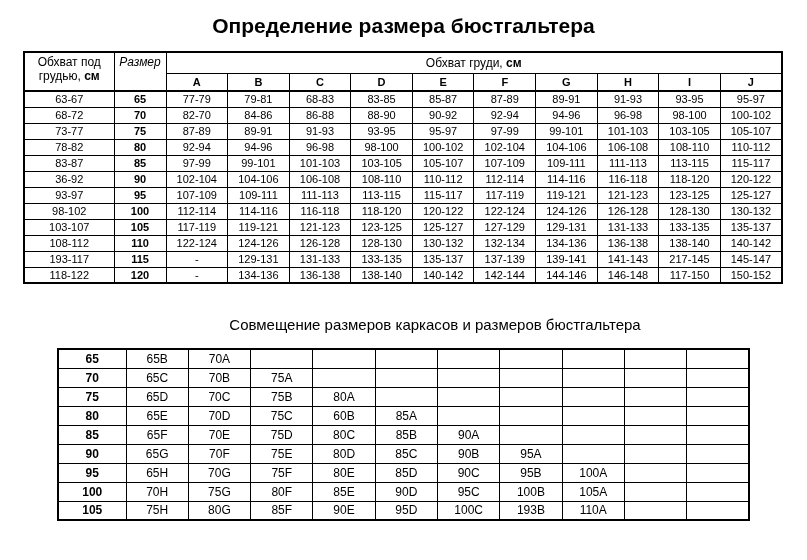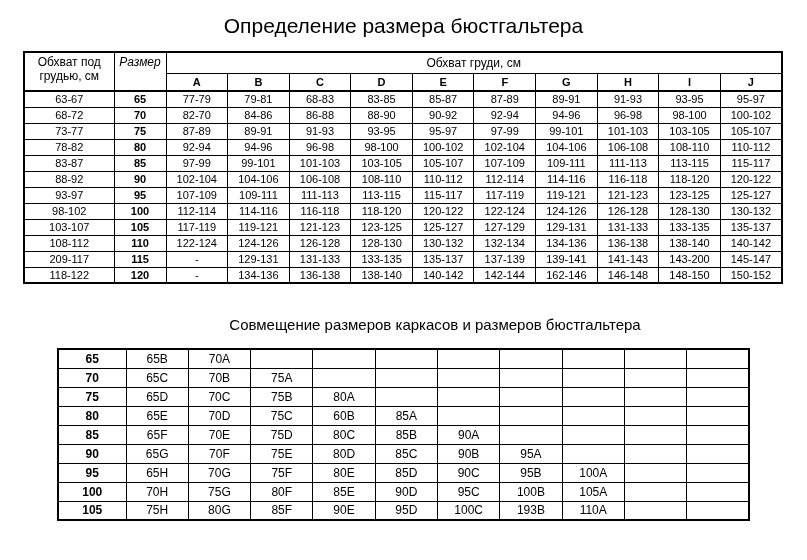--- a/index.html
+++ b/index.html
@@ -8,21 +8,21 @@
     width: 807px; height: 560px;
     background: #ffffff;
     color: #000000;
     font-family: "Liberation Sans", sans-serif;
     overflow: hidden;
   }
   .title {
     margin: 13px 0 0 0;
     text-align: center;
     font-size: 21px;
-    font-weight: normal;
+    font-weight: bold;
     line-height: 26px;
   }
   table {
     border-collapse: collapse;
     table-layout: fixed;
     border: 2px solid #000;
   }
   td { border: 1px solid #000; padding: 0; text-align: center; vertical-align: middle; }
 
   
@@ -30,21 +30,21 @@
   #size-table td { font-size: 11px; }
   #size-table .hdr-label { font-size: 12px; font-weight: normal; text-align: center; }
   #size-table .rowspan-cell { vertical-align: top; padding-top: 2px; }
   #size-table .size-hdr { font-style: italic; }
   #size-table .cup-letter { font-weight: bold; font-size: 11px; }
   #size-table .hb { border-bottom: 2px solid #000; }
   #size-table tr.hrow1 { height: 21px; }
   #size-table tr.hrow2 { height: 18px; }
   #size-table tbody tr { height: 16px; }
   #size-table tbody td:nth-child(2) { font-weight: bold; }
-  .unit-bold { font-weight: normal; }
+  .unit-bold { font-weight: bold; }
 
   
   #matching-table { width: 693px; margin: 13px 0 0 57px; }
   #matching-table td { font-size: 12px; }
   #matching-table tbody tr { height: 19px; }
   #matching-table tbody td:first-child { font-weight: bold; }
 
   .subtitle {
     margin-top: 31px;
     padding-left: 63px;
@@ -157,21 +157,21 @@
         <td>101-103</td>
         <td>103-105</td>
         <td>105-107</td>
         <td>107-109</td>
         <td>109-111</td>
         <td>111-113</td>
         <td>113-115</td>
         <td>115-117</td>
       </tr>
       <tr>
-        <td>88-92</td>
+        <td>36-92</td>
         <td>90</td>
         <td>102-104</td>
         <td>104-106</td>
         <td>106-108</td>
         <td>108-110</td>
         <td>110-112</td>
         <td>112-114</td>
         <td>114-116</td>
         <td>116-118</td>
         <td>118-120</td>
@@ -227,45 +227,45 @@
         <td>126-128</td>
         <td>128-130</td>
         <td>130-132</td>
         <td>132-134</td>
         <td>134-136</td>
         <td>136-138</td>
         <td>138-140</td>
         <td>140-142</td>
       </tr>
       <tr>
-        <td>209-117</td>
+        <td>193-117</td>
         <td>115</td>
         <td>-</td>
         <td>129-131</td>
         <td>131-133</td>
         <td>133-135</td>
         <td>135-137</td>
         <td>137-139</td>
         <td>139-141</td>
         <td>141-143</td>
-        <td>143-200</td>
+        <td>217-145</td>
         <td>145-147</td>
       </tr>
       <tr>
         <td>118-122</td>
         <td>120</td>
         <td>-</td>
         <td>134-136</td>
         <td>136-138</td>
         <td>138-140</td>
         <td>140-142</td>
         <td>142-144</td>
-        <td>162-146</td>
+        <td>144-146</td>
         <td>146-148</td>
-        <td>148-150</td>
+        <td>117-150</td>
         <td>150-152</td>
       </tr>
     </tbody>
 </table>
 
 <div class="subtitle">Совмещение размеров каркасов и размеров бюстгальтера</div>
 
 <table id="matching-table">
   <colgroup>
     <col style="width:68px">

